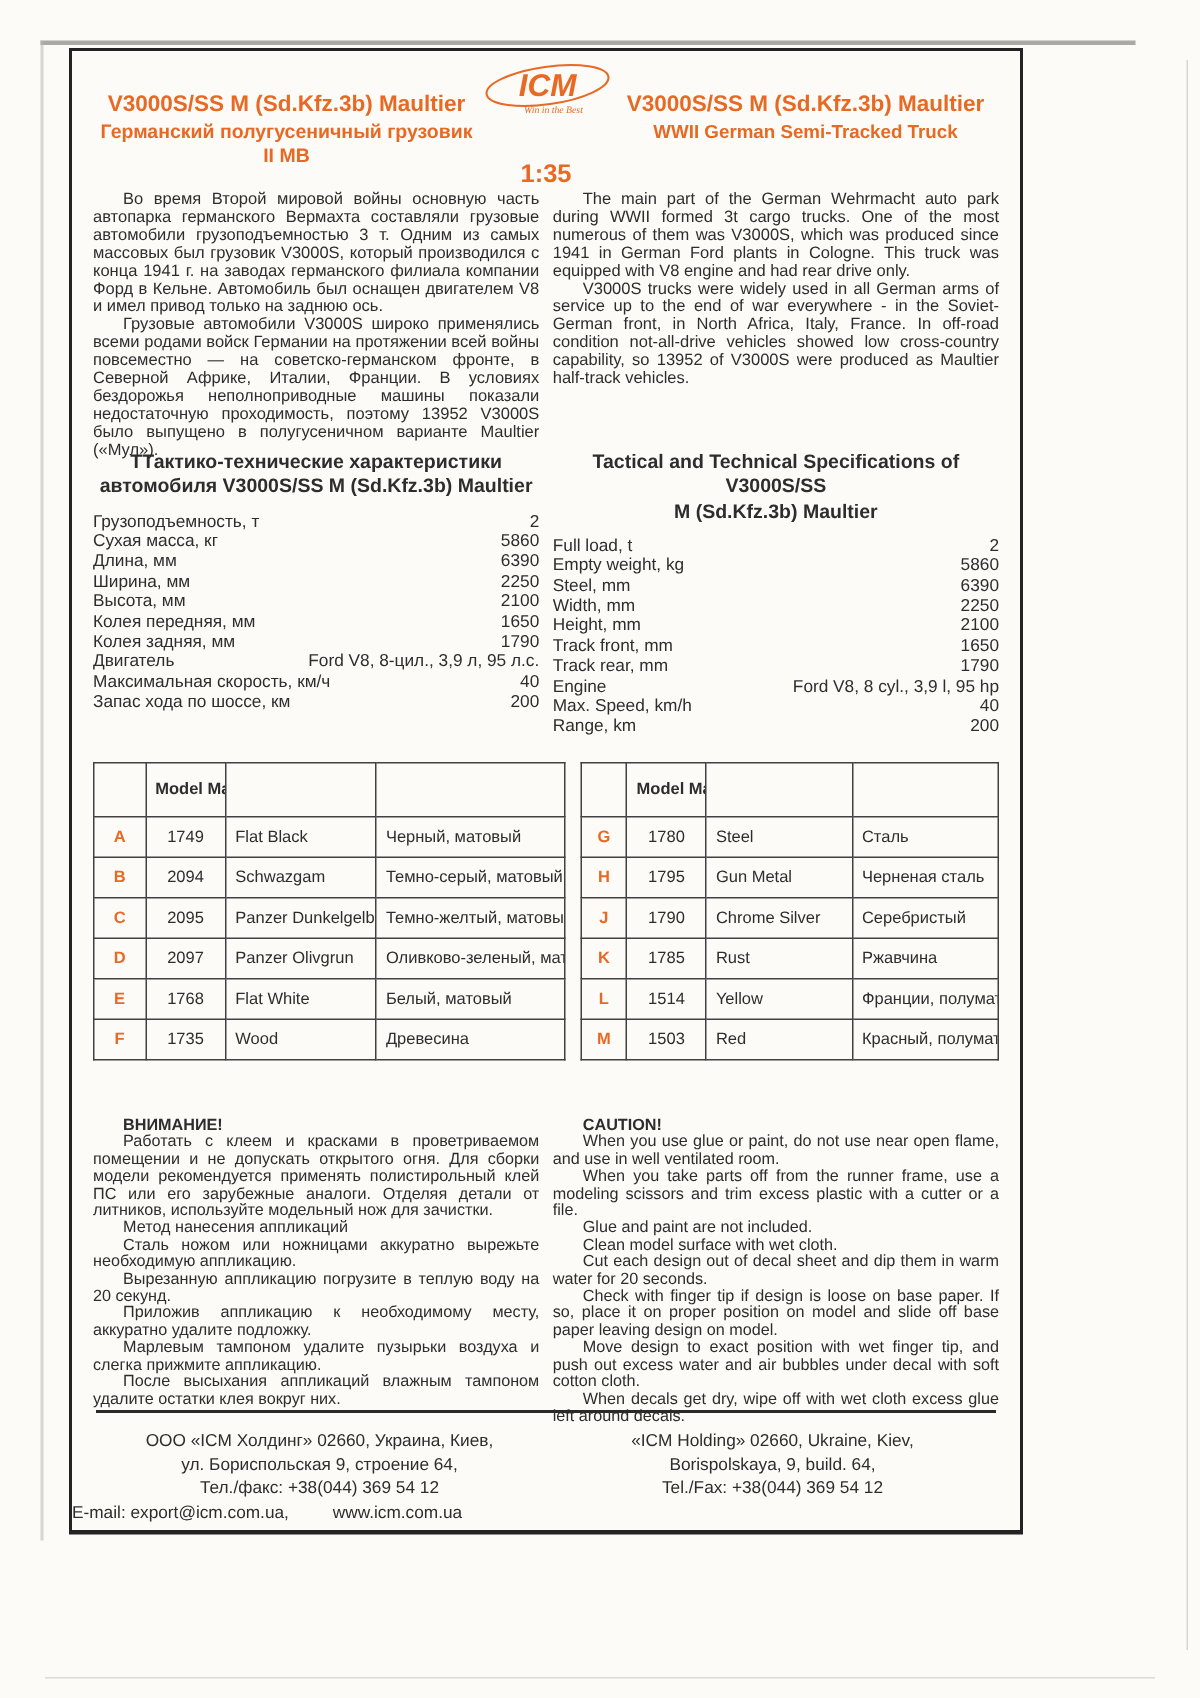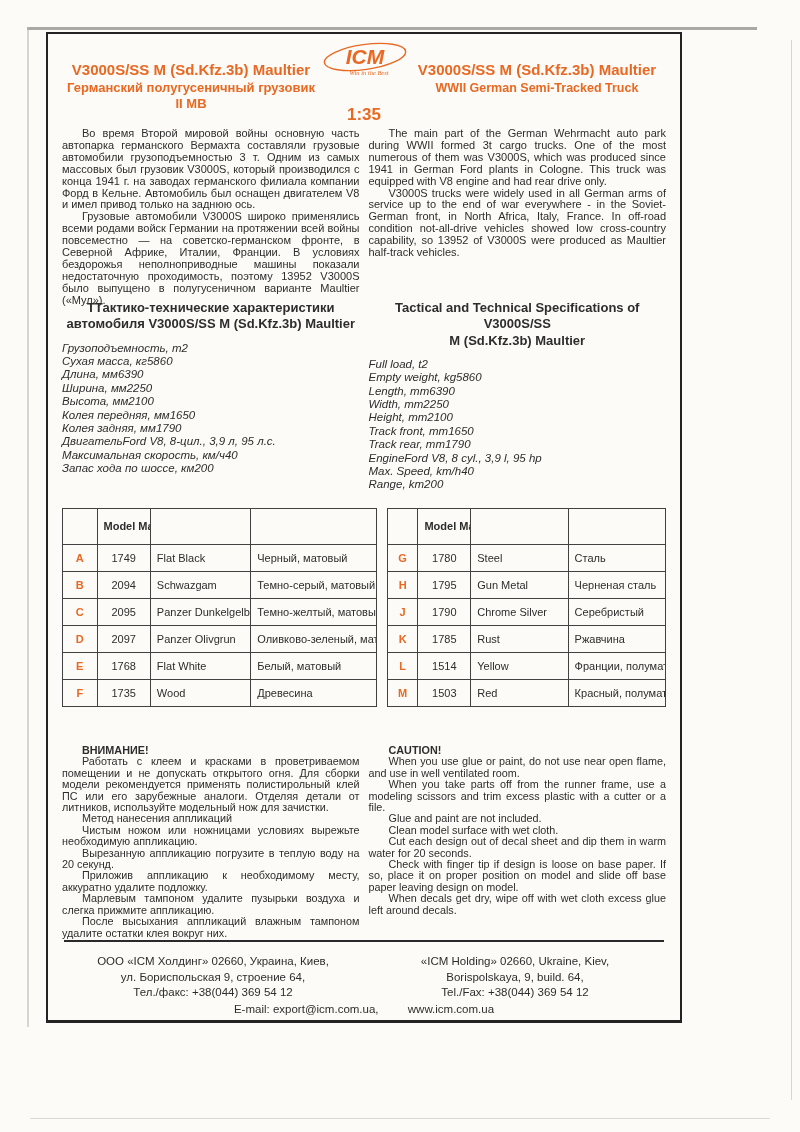--- a/index.html
+++ b/index.html
@@ -32,21 +32,21 @@
   
   .two-col { display:flex; gap:9px; }
   .col { flex:1; min-width:0; }
   .intro { position:absolute; top:94px; left:14px; right:14px; }
   .intro p { margin:0; text-indent:20px; text-align:justify; font-size:11px; line-height:11.9px; }
 
   
   .specs { position:absolute; top:266px; left:14px; right:14px; }
   .spec-heading { font-size:13px; font-weight:bold; text-align:center; white-space:pre-line;
                   line-height:1.25; margin:0 0 9px 0; }
-  .spec-row { display:flex; font-size:11.5px; line-height:13.4px;font-style:italic; }
+  .spec-row { display:flex; justify-content:space-between; font-size:11.5px; line-height:13.4px; }
   .spec-label { white-space:nowrap; }
   .spec-value { white-space:nowrap; text-align:right; }
 
   
   .paints { position:absolute; top:474px; left:14px; right:14px; display:flex; gap:10px; }
   .pt-wrap-left { flex:53; } .pt-wrap-right { flex:47; }
   .paints table { border-collapse:collapse; width:100%; table-layout:fixed; }
   .paints th, .paints td { border:1px solid var(--line); font-size:11px; padding:1px 6px;
                            overflow:hidden; white-space:nowrap; }
   .paints th { height:33px; text-align:center; font-weight:bold; line-height:1.25; }
@@ -59,21 +59,21 @@
   .warn-heading { text-align:center; font-weight:bold; font-size:12px; margin:0 0 1px 0; }
   .warnings p { margin:0; text-indent:20px; text-align:justify; font-size:10.8px; line-height:11.4px; }
   .warn-sub { margin:0; text-align:center; font-size:10.8px; line-height:11.4px; }
 
   .rule { position:absolute; top:906px; left:16px; right:16px; height:0; border-top:2px solid #2a2a2a; }
 
   
   .footer { position:absolute; top:920px; left:14px; right:14px; display:flex; }
   .f-col { flex:1; text-align:center; }
   .f-col div { font-size:11.5px; line-height:15.5px; }
-  .email-line { position:absolute; top:969px; left:0; right:0; text-align:center; font-size:11.5px; }
+  .email-line { position:absolute; top:969px; left:0; right:0; font-size:11.5px; }
   .email-line .site { margin-left:26px; }
 </style>
 </head>
 <body>
 
 <div class="paper">
   <div class="scan-edge-top"></div>
   <div class="scan-edge-left"></div>
   <div class="scan-edge-right"></div>
   <div class="scan-edge-bottom"></div>
@@ -178,21 +178,21 @@
               <span class="spec-label">Full load, t</span>
               <span class="spec-value">2</span>
             </div>
 
             <div class="spec-row">
               <span class="spec-label">Empty weight, kg</span>
               <span class="spec-value">5860</span>
             </div>
 
             <div class="spec-row">
-              <span class="spec-label">Length, mm</span>
+              <span class="spec-label">Steel, mm</span>
               <span class="spec-value">6390</span>
             </div>
 
             <div class="spec-row">
               <span class="spec-label">Width, mm</span>
               <span class="spec-value">2250</span>
             </div>
 
             <div class="spec-row">
               <span class="spec-label">Height, mm</span>
@@ -357,40 +357,41 @@
     <div class="warnings two-col">
       <div class="col">
         <p class="warn-heading">ВНИМАНИЕ!</p>
         <div>
 
         <p>Работать с клеем и красками в проветриваемом помещении и не допускать открытого огня. Для сборки модели рекомендуется применять полистирольный клей ПС или его зарубежные аналоги. Отделяя детали от литников, используйте модельный нож для зачистки.</p>
           </div>
         <p class="warn-sub">Метод нанесения аппликаций</p>
         <div>
 
-        <p>Чистым ножом или ножницами условиях вырежьте необходимую аппликацию.</p>
+        <p>Сталь ножом или ножницами аккуратно вырежьте необходимую аппликацию.</p>
             <p>Вырезанную аппликацию погрузите в теплую воду на 20 секунд.</p>
             <p>Приложив аппликацию к необходимому месту, аккуратно удалите подложку.</p>
             <p>Марлевым тампоном удалите пузырьки воздуха и слегка прижмите аппликацию.</p>
             <p>После высыхания аппликаций влажным тампоном удалите остатки клея вокруг них.</p>
           </div>
       </div>
       <div class="col">
         <p class="warn-heading">CAUTION!</p>
         <div>
 
         <p>When you use glue or paint, do not use near open flame, and use in well ventilated room.</p>
             <p>When you take parts off from the runner frame, use a modeling scissors and trim excess plastic with a cutter or a file.</p>
             <p>Glue and paint are not included.</p>
           </div>
         <div>
 
         <p>Clean model surface with wet cloth.</p>
             <p>Cut each design out of decal sheet and dip them in warm water for 20 seconds.</p>
             <p>Check with finger tip if design is loose on base paper. If so, place it on proper position on model and slide off base paper leaving design on model.</p>
+            <p>Move design to exact position with wet finger tip, and push out excess water and air bubbles under decal with soft cotton cloth.</p>
             <p>When decals get dry, wipe off with wet cloth excess glue left around decals.</p>
           </div>
       </div>
     </div>
 
     <div class="rule"></div>
 
     <div class="footer">
       <div class="f-col">
 

